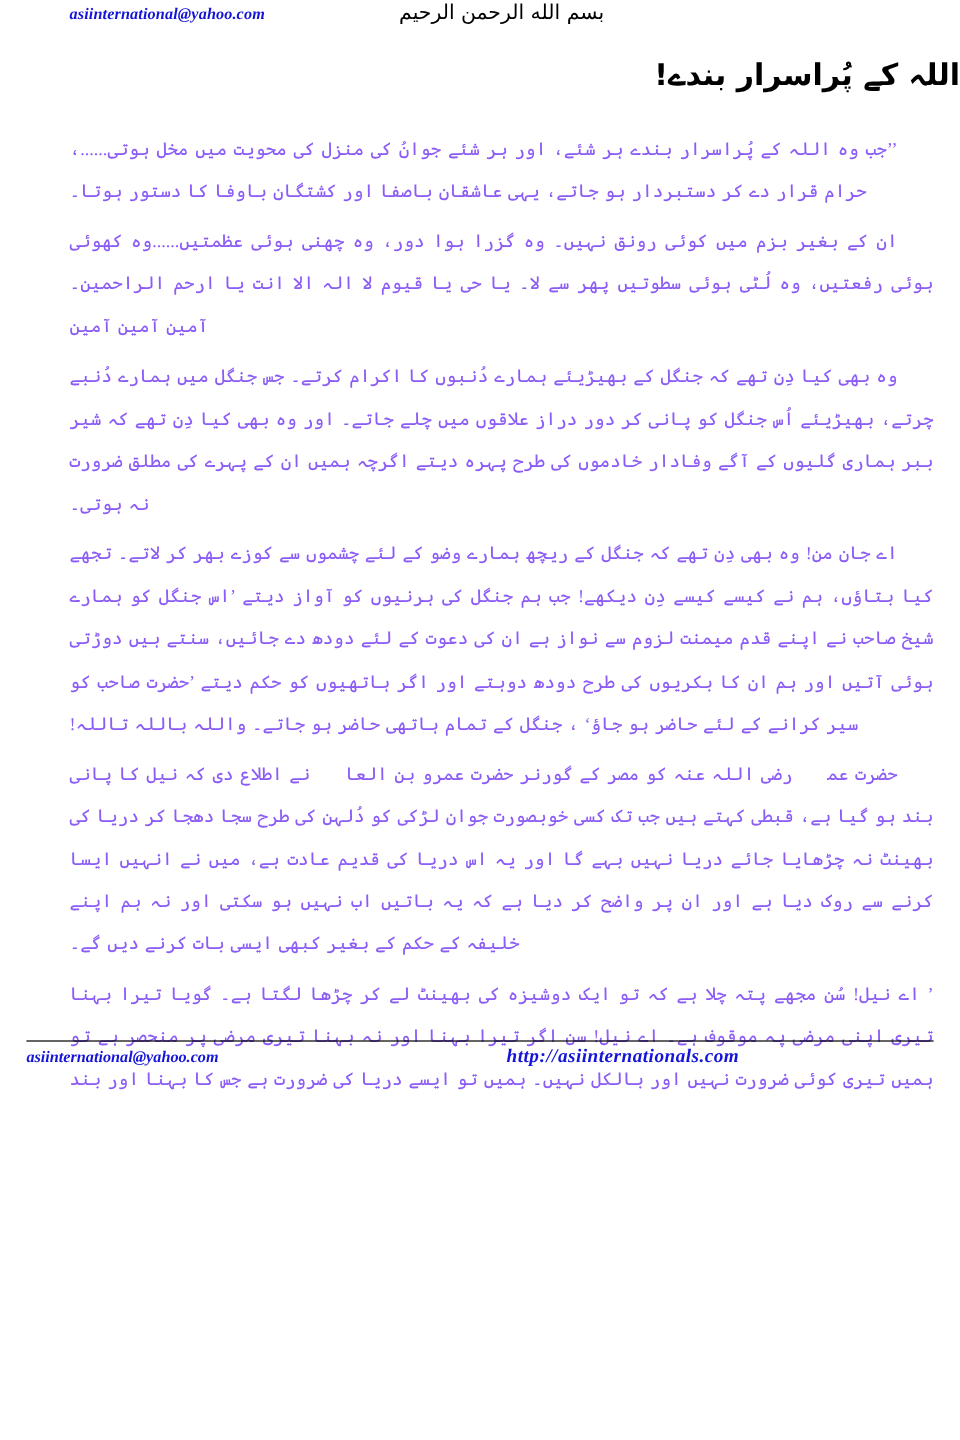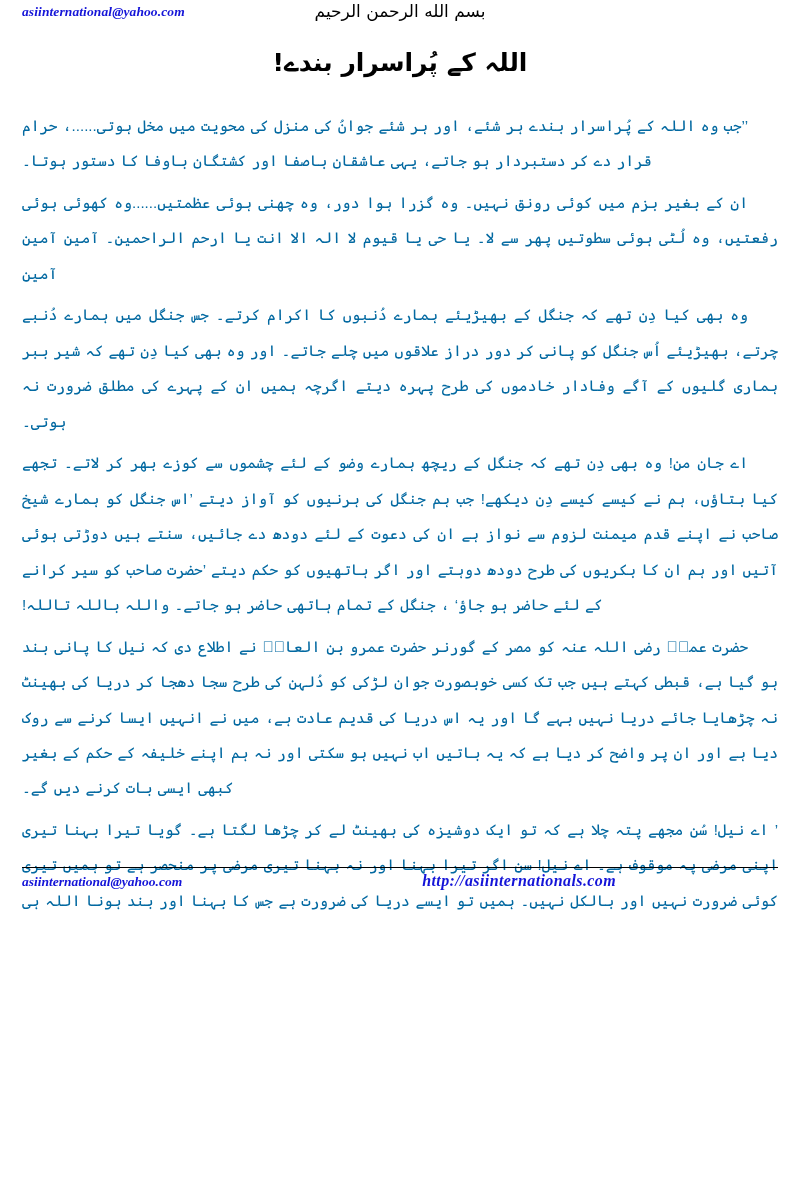--- a/index.html
+++ b/index.html
@@ -9,20 +9,21 @@
     background: #ffffff;
   }
   .page {
     position: relative;
     width: 800px;
     height: 920px;
     background: #ffffff;
     box-sizing: border-box;
     overflow: hidden;
     font-family: "Liberation Serif", "DejaVu Serif", serif;
+    padding-left: 36px;
   }
 
   
   .masthead {
     position: relative;
     height: 100px;
     direction: ltr;
   }
   .header-email {
     position: absolute;
@@ -69,35 +70,35 @@
     font-size: 17px;
     color: #000000;
     margin-top: 3px;
     text-align: center;
   }
   .doc-title {
     position: absolute;
     top: 48px;
     left: 0;
     right: 0;
-    text-align: center;
+    text-align: right;
     direction: rtl;
     font-family: "DejaVu Sans", "Liberation Sans", sans-serif;
     font-size: 25px;
     font-weight: bold;
     color: #000000;
     line-height: 1.2;
   }
 
   
   .article {
     direction: rtl;
     margin: 8px 22px 0 22px;
-    font-family: Liberation Sans, sans-serif;
-    color: #0369a1;
+    font-family: Liberation Serif, serif;
+    color: #8b5cf6;
   }
   .para {
     text-align: justify;
     text-align-last: left;
     font-size: 15.1px;
     line-height: 2.35;
     margin: 0 0 6px 0;
     text-indent: 30px;
     word-spacing: 1px;
   }

